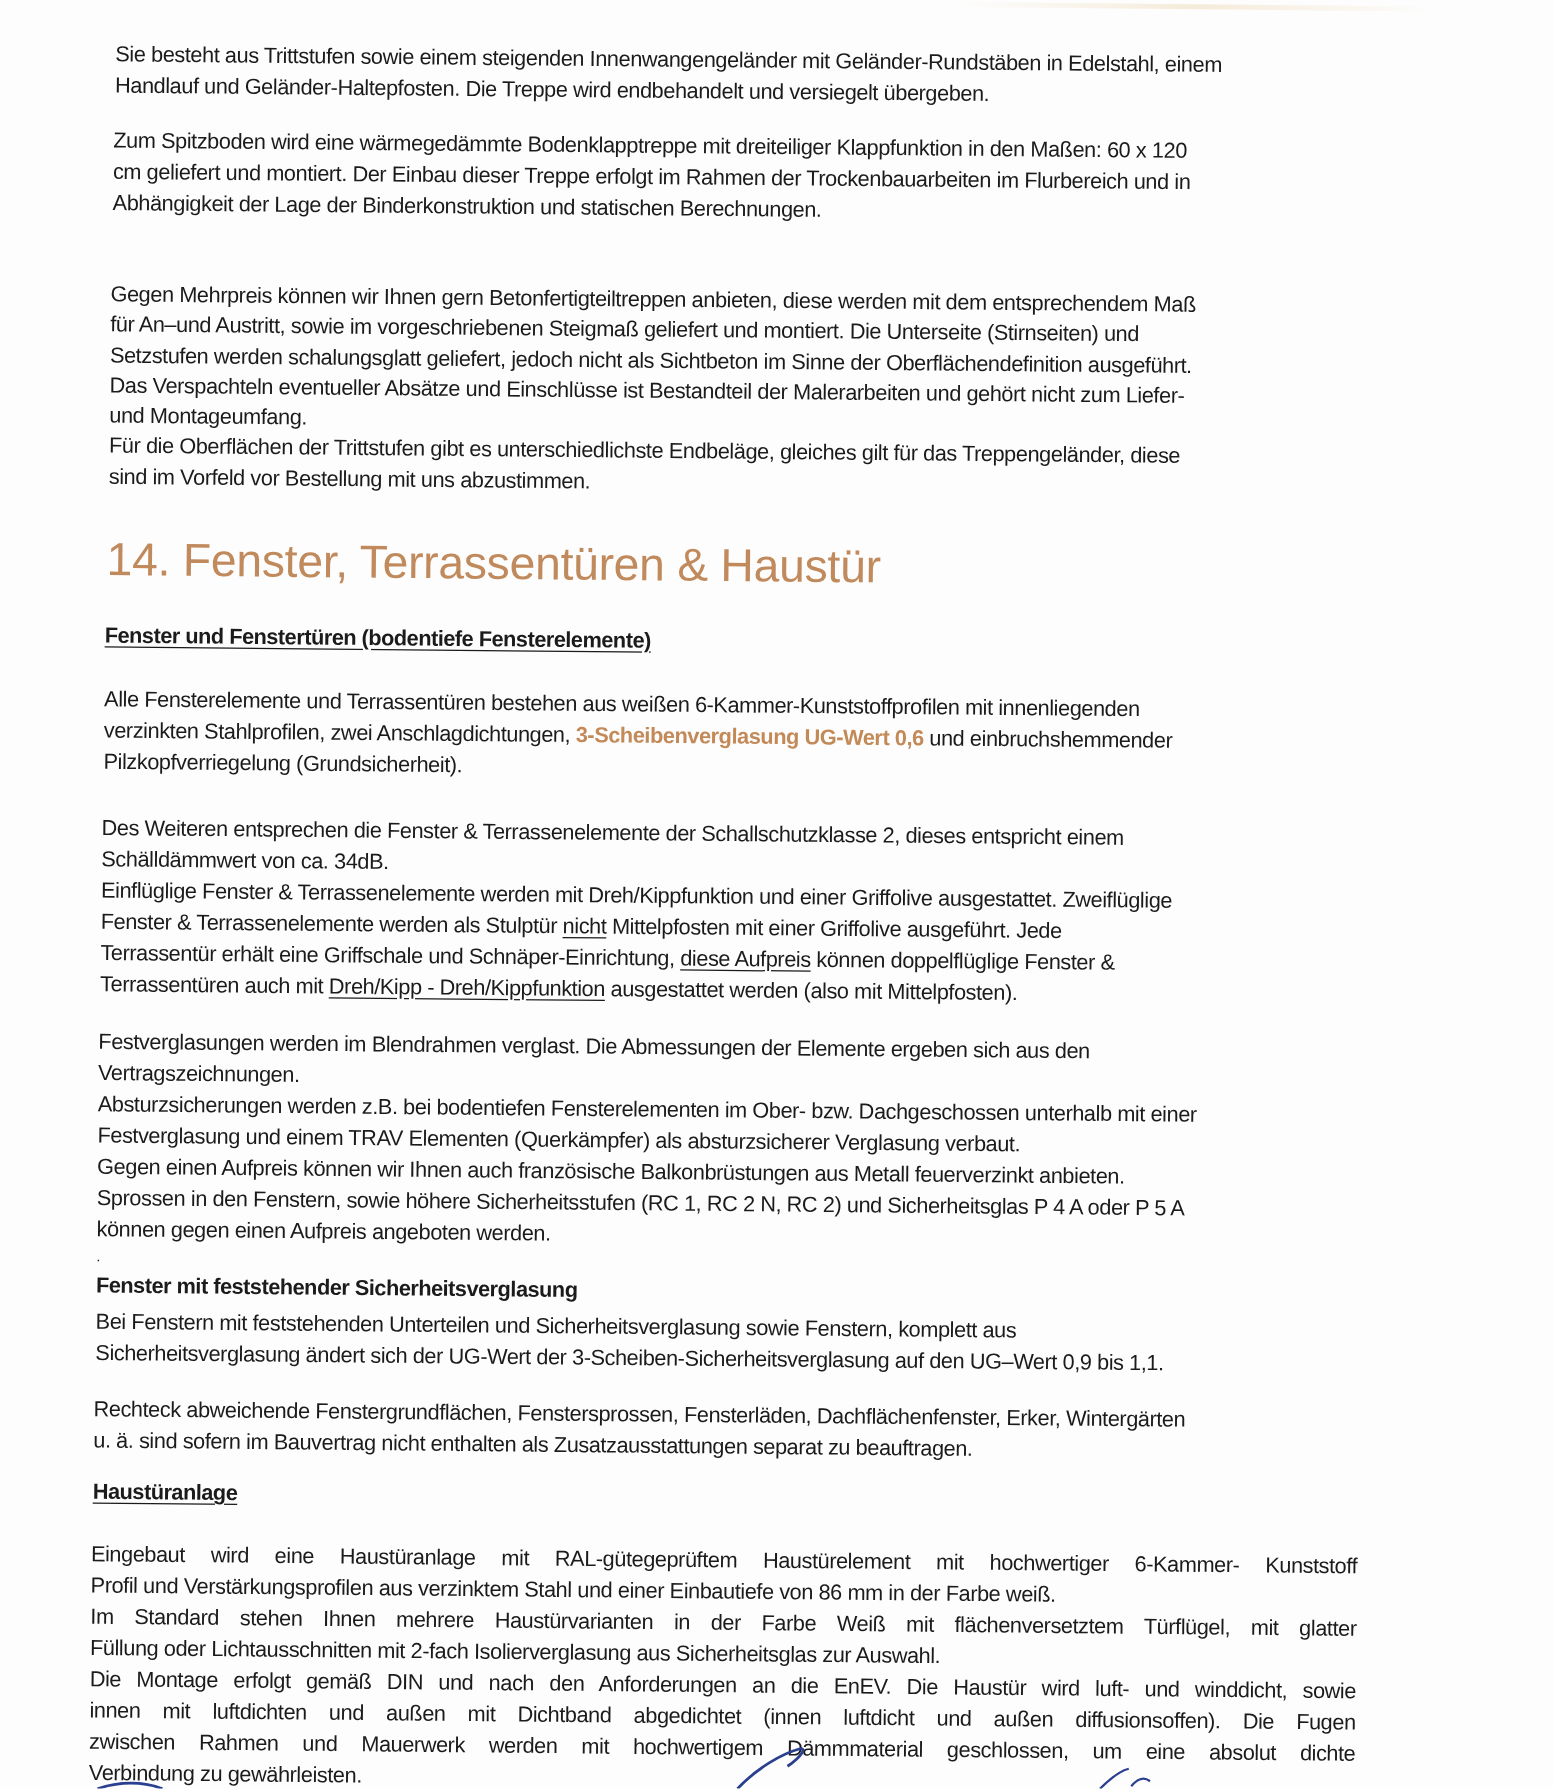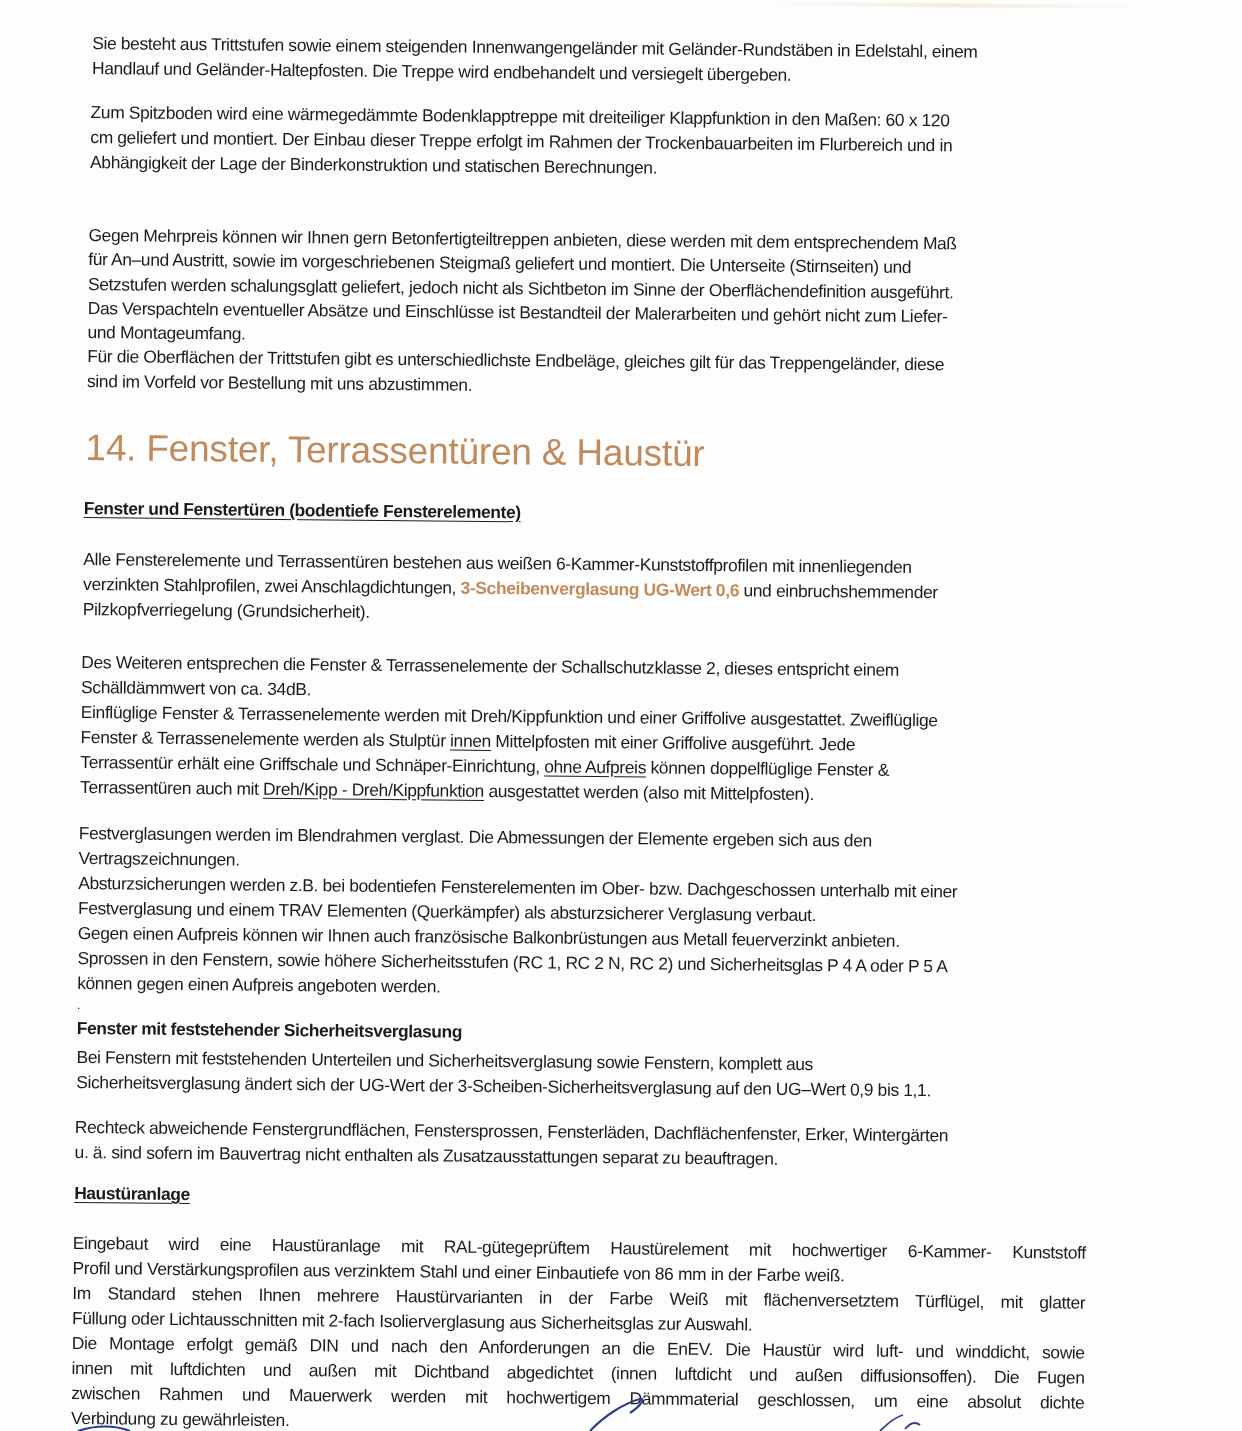--- a/index.html
+++ b/index.html
@@ -105,22 +105,22 @@
   <p class="para" style="left:82px; top:552px;">
     <span class="line">Alle Fensterelemente und Terrassentüren bestehen aus weißen 6-Kammer-Kunststoffprofilen mit innenliegenden</span>
     <span class="line"><span>verzinkten Stahlprofilen, zwei Anschlagdichtungen, </span><span class="accent">3-Scheibenverglasung UG-Wert 0,6</span><span> und einbruchshemmender</span></span>
     <span class="line">Pilzkopfverriegelung (Grundsicherheit).</span>
   </p>
 
   <p class="para" style="left:81px; top:655px;">
     <span class="line">Des Weiteren entsprechen die Fenster &amp; Terrassenelemente der Schallschutzklasse 2, dieses entspricht einem</span>
     <span class="line">Schälldämmwert von ca. 34dB.</span>
     <span class="line">Einflüglige Fenster &amp; Terrassenelemente werden mit Dreh/Kippfunktion und einer Griffolive ausgestattet. Zweiflüglige</span>
-    <span class="line"><span>Fenster &amp; Terrassenelemente werden als  Stulptür </span><span class="u-text">innen</span><span> Mittelpfosten mit einer Griffolive ausgeführt. Jede</span></span>
-    <span class="line"><span>Terrassentür erhält eine Griffschale und Schnäper-Einrichtung, </span><span class="u-text">ohne Aufpreis</span><span> können doppelflüglige Fenster &amp;</span></span>
+    <span class="line"><span>Fenster &amp; Terrassenelemente werden als  Stulptür </span><span class="u-text">nicht</span><span> Mittelpfosten mit einer Griffolive ausgeführt. Jede</span></span>
+    <span class="line"><span>Terrassentür erhält eine Griffschale und Schnäper-Einrichtung, </span><span class="u-text">diese Aufpreis</span><span> können doppelflüglige Fenster &amp;</span></span>
     <span class="line"><span>Terrassentüren auch mit </span><span class="u-text">Dreh/Kipp - Dreh/Kippfunktion</span><span> ausgestattet werden (also mit Mittelpfosten).</span></span>
   </p>
 
   <p class="para" style="left:80px; top:826px;">
     <span class="line">Festverglasungen werden im Blendrahmen verglast. Die Abmessungen der Elemente ergeben sich aus den</span>
     <span class="line">Vertragszeichnungen.</span>
     <span class="line">Absturzsicherungen werden z.B. bei bodentiefen Fensterelementen im Ober- bzw. Dachgeschossen unterhalb mit einer</span>
     <span class="line">Festverglasung und einem TRAV Elementen (Querkämpfer) als absturzsicherer Verglasung verbaut.</span>
     <span class="line">Gegen einen Aufpreis können wir Ihnen auch französische Balkonbrüstungen aus Metall feuerverzinkt anbieten.</span>
     <span class="line">Sprossen in den Fenstern, sowie höhere Sicherheitsstufen (RC 1, RC 2 N, RC 2) und Sicherheitsglas P 4 A oder P 5 A</span>

